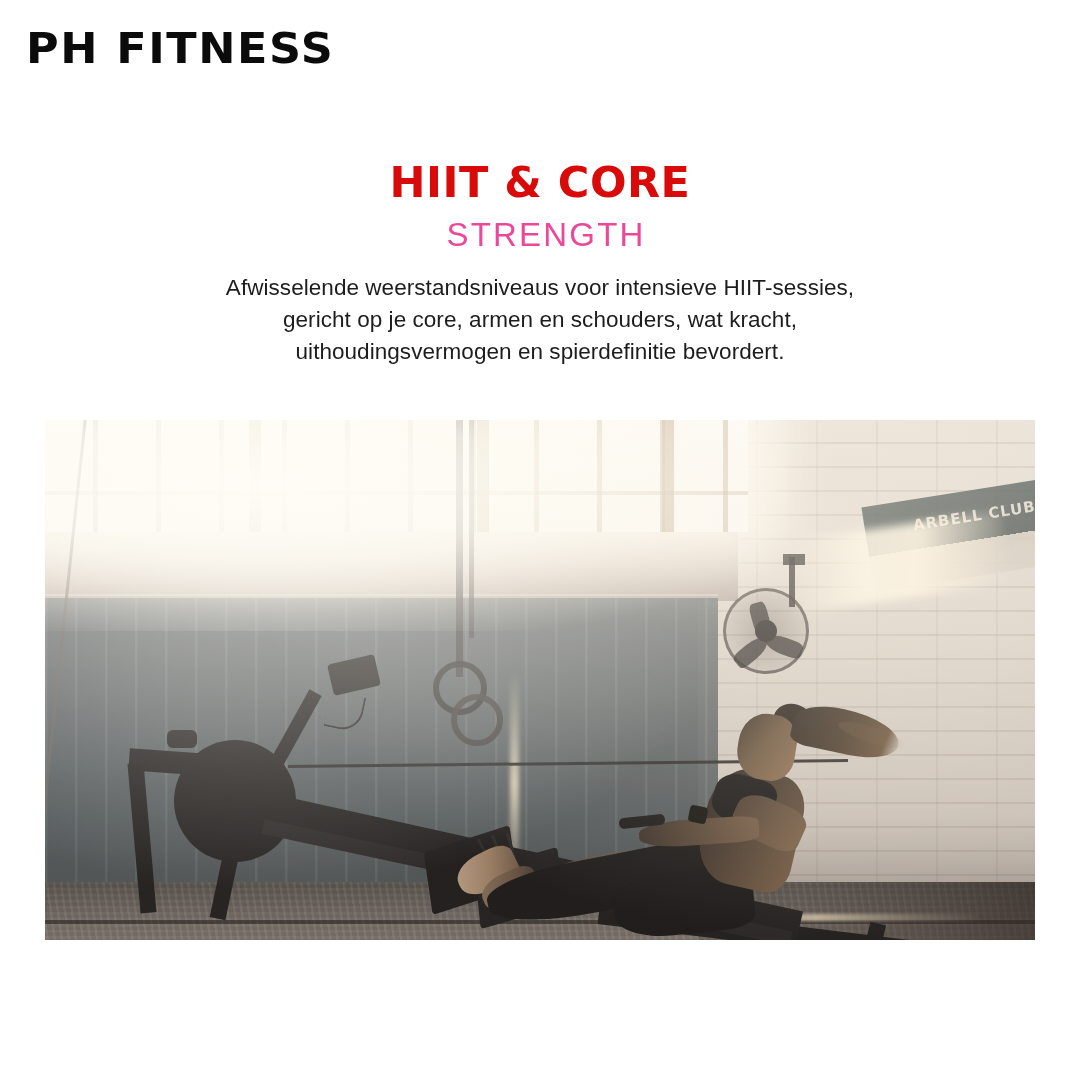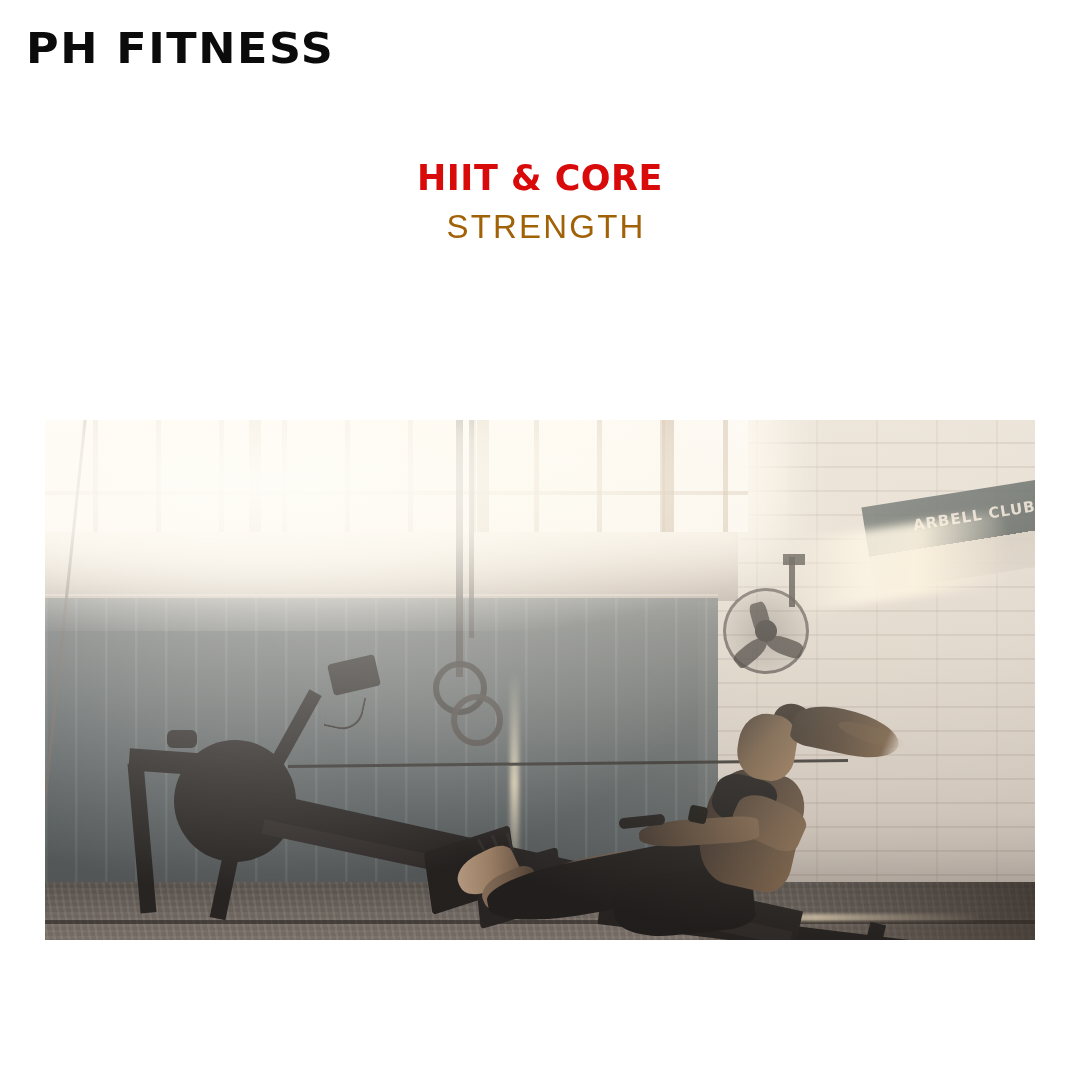--- a/index.html
+++ b/index.html
@@ -40,32 +40,32 @@
   .headline-block {
     position: absolute;
     left: 0;
     right: 0;
     top: 160px;
     text-align: center;
   }
   .headline-main {
     font-family: "DejaVu Sans", sans-serif;
     font-weight: 700;
-    font-size: 35px;
+    font-size: 43px;
     letter-spacing: 0.5px;
     color: #d90a0a;
     line-height: 1.05;
     margin: 0;
   }
   .headline-sub {
     font-family: "Liberation Sans", sans-serif;
     font-weight: 400;
     font-size: 33px;
     letter-spacing: 2.2px;
-    color: #a16207;
+    color: #ec4899;
     line-height: 1.1;
     margin: 12px 0 0 12px;
   }
 
   
   .body-copy {
     position: absolute;
     left: 50%;
     transform: translateX(-50%);
     top: 272px;
@@ -775,20 +775,21 @@
 
 <div id="page">
 
   <div class="brand-logo">PH FITNESS</div>
 
   <div class="headline-block">
     <div class="headline-main">HIIT &amp; CORE</div>
     <div class="headline-sub">STRENGTH</div>
   </div>
 
+  <div class="body-copy">Afwisselende weerstandsniveaus voor intensieve HIIT-sessies, gericht op je core, armen en schouders, wat kracht, uithoudingsvermogen en spierdefinitie bevordert.</div>
 
   <div class="photo-frame">
     <div class="photo-scene">
 
       <div class="scene-base"></div>
 
       <div class="brick-wall">
         <div class="brick-tex"></div>
       </div>
 

